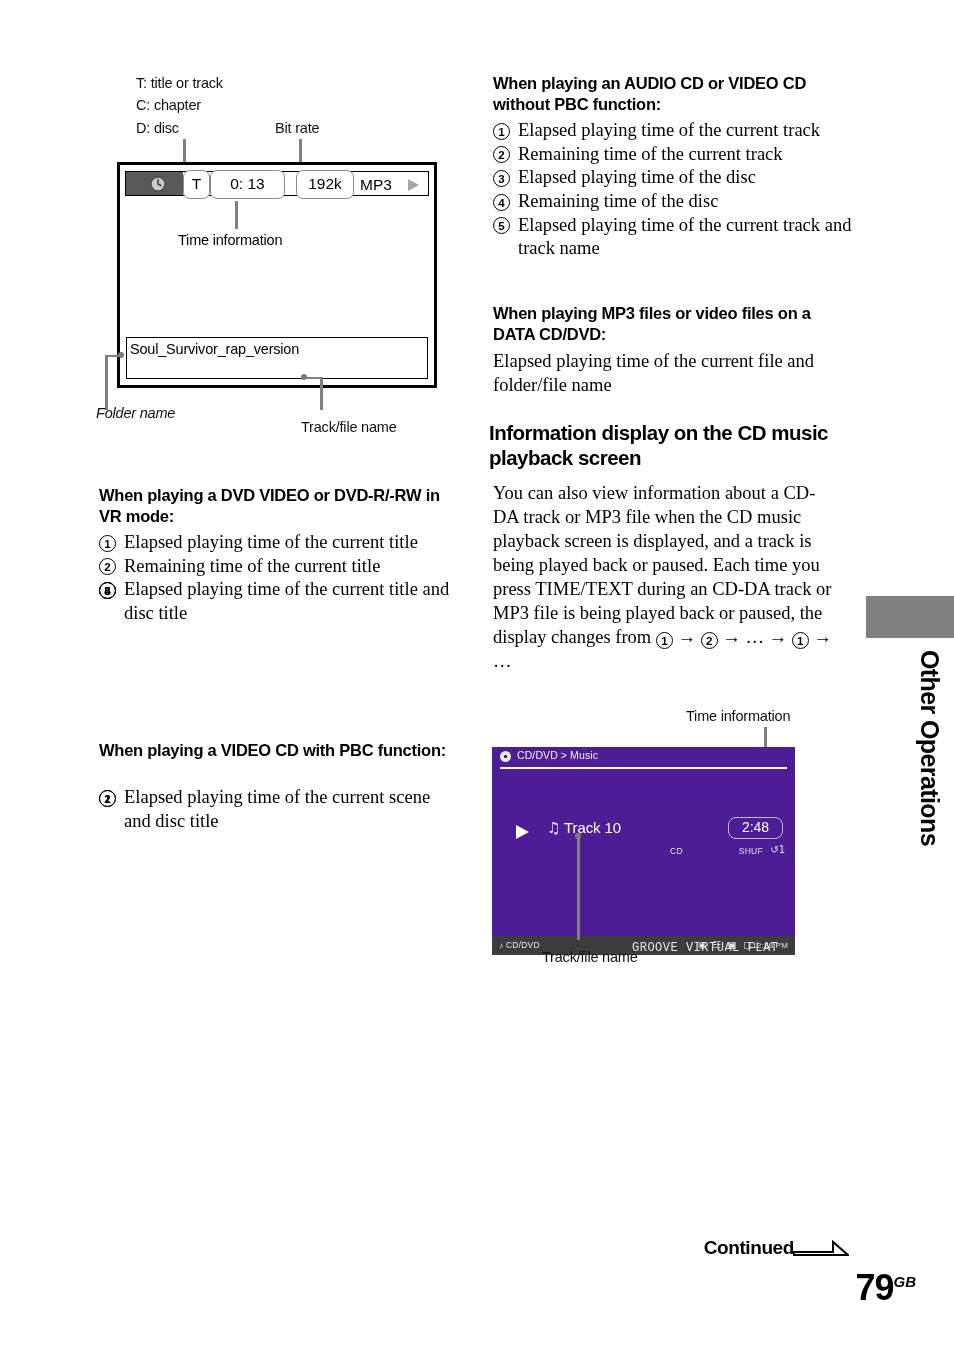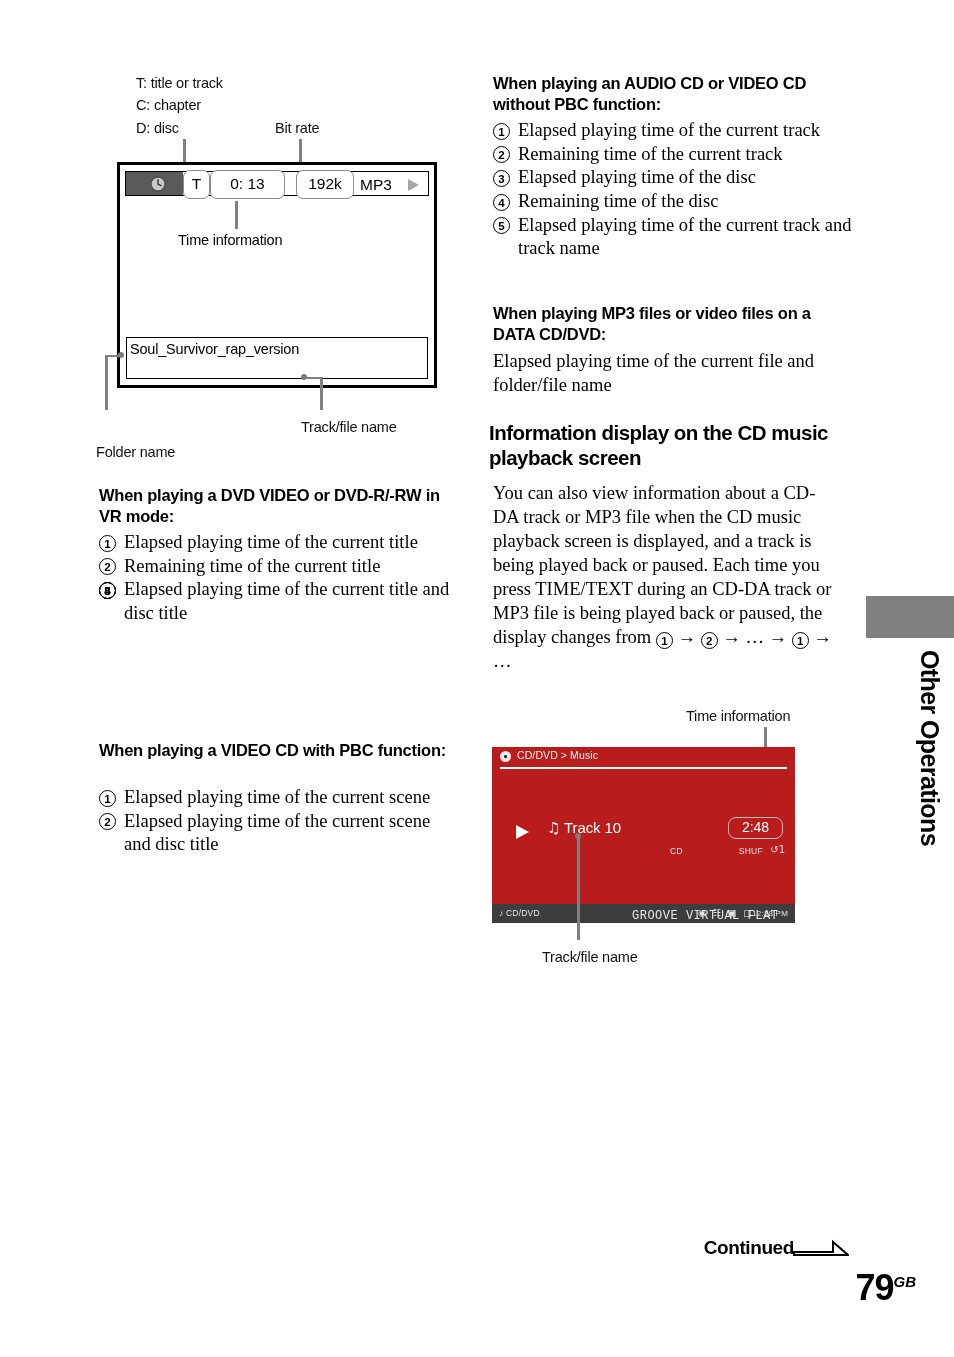--- a/index.html
+++ b/index.html
@@ -194,22 +194,22 @@
 
   
   .leader { position: absolute; background: #808080; }
   .dot { position: absolute; width: 6px; height: 6px; border-radius: 50%; background: #7a7a7a; }
 
   
   #cd-screen {
     left: 492px;
     top: 747px;
     width: 303px;
-    height: 176px;
-    background: #b91c1c;
+    height: 208px;
+    background: #4c1d95;
     overflow: hidden;
   }
   #cd-header {
     position: absolute;
     left: 0; top: 0;
     width: 100%;
     height: 20px;
   }
   #cd-disc-icon {
     position: absolute;
@@ -445,41 +445,41 @@
     <div id="osd-inner-caption">Time information</div>
 
     <div id="osd-bottombar">
       <div>Soul_Survivor_rap_version</div>
     </div>
   </div>
 
   <div class="dot" style="left:118px; top:352px;"></div>
   <div class="leader" style="left:105px; top:354.5px; width:16px; height:2.5px;"></div>
   <div class="leader" style="left:105px; top:354.5px; width:2.5px; height:55px;"></div>
-  <div class="abs callout" style="left:96px; top:442px;">Folder name</div>
+  <div class="abs callout" style="left:96px; top:403px;font-style:italic;">Folder name</div>
 
   <div class="dot" style="left:301px; top:374px;"></div>
   <div class="leader" style="left:304px; top:376.5px; width:18px; height:2.5px;"></div>
   <div class="leader" style="left:320px; top:376.5px; width:2.5px; height:33px;"></div>
   <div class="abs callout" style="left:301px; top:417px;">Track/file name</div>
 
   <div class="abs sec-head" style="left:99px; top:485px; width:360px;">When playing a DVD VIDEO or DVD-R/-RW in VR mode:</div>
 
   <ol class="numlist abs" style="left:99px; top:531px; width:360px;">
     <li><span class="circnum">1</span><span>Elapsed playing time of the current title</span></li>
     <li><span class="circnum">2</span><span>Remaining time of the current title</span></li>
     <li><span class="circnum">3</span></li>
     <li><span class="circnum">4</span></li>
     <li><span class="circnum">5</span><span>Elapsed playing time of the current title and disc title</span></li>
   </ol>
 
   <div class="abs sec-head" style="left:99px; top:740px; width:360px;">When playing a VIDEO CD with PBC function:</div>
 
   <ol class="numlist abs" style="left:99px; top:786px; width:360px;">
-    <li><span class="circnum">1</span><span>Elapsed playing time of the current scene</span></li>
+    <li><span class="circnum">1</span></li>
     <li><span class="circnum">2</span><span>Elapsed playing time of the current scene and disc title</span></li>
   </ol>
 
   <div class="abs sec-head" style="left:493px; top:73px; width:360px;">When playing an AUDIO CD or VIDEO CD without PBC function:</div>
 
   <ol class="numlist abs" style="left:493px; top:119px; width:360px;">
     <li><span class="circnum">1</span><span>Elapsed playing time of the current track</span></li>
     <li><span class="circnum">2</span><span>Remaining time of the current track</span></li>
     <li><span class="circnum">3</span><span>Elapsed playing time of the disc</span></li>
     <li><span class="circnum">4</span><span>Remaining time of the disc</span></li>

